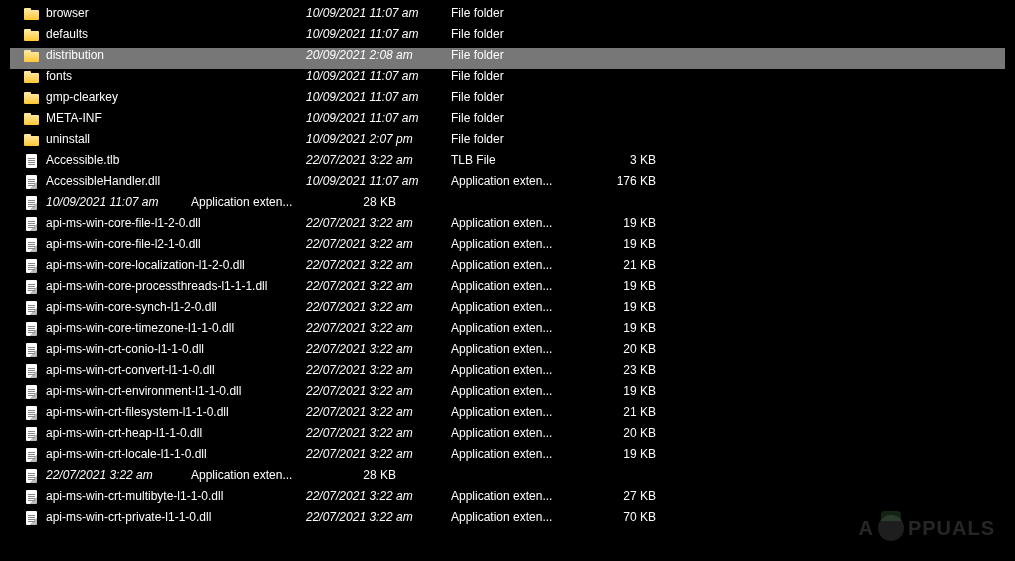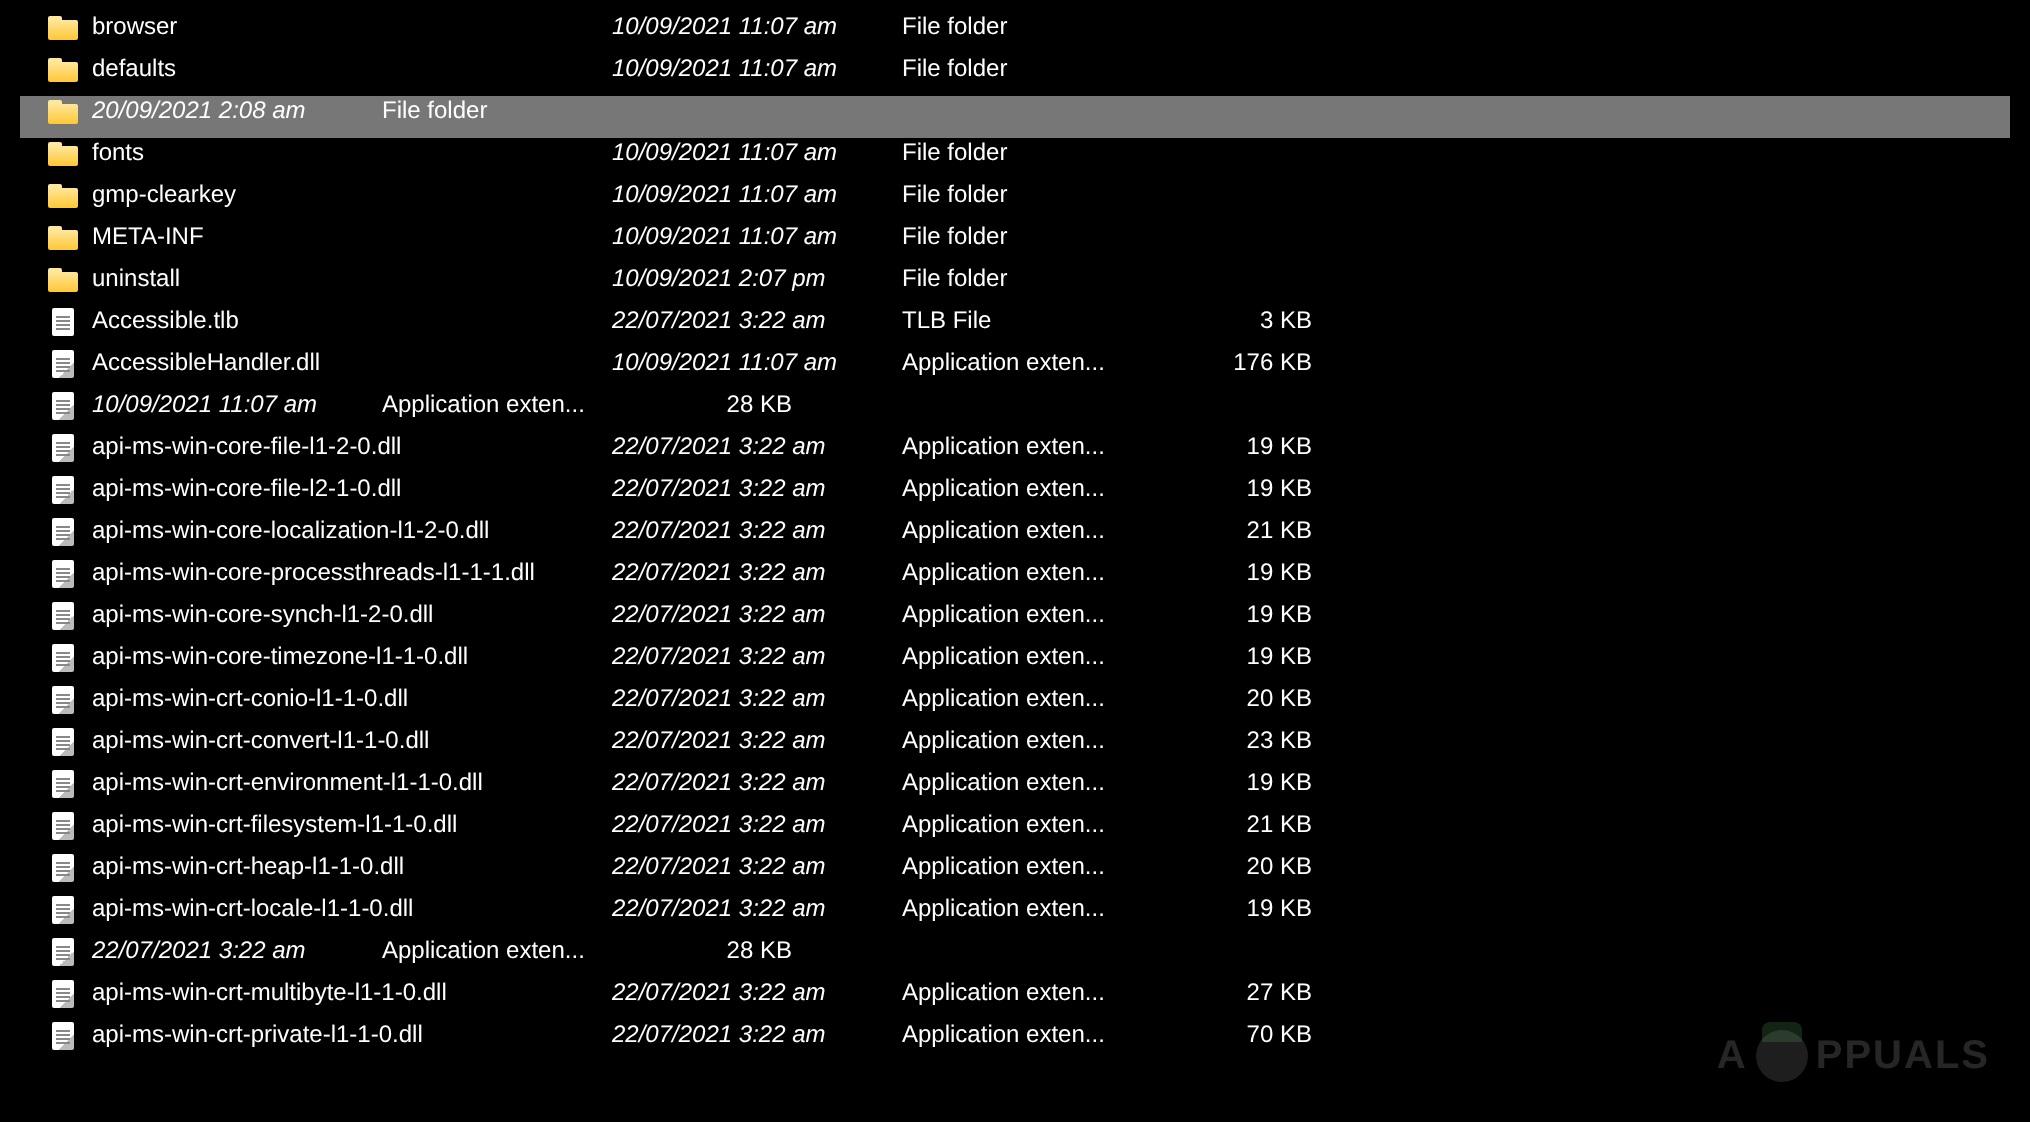--- a/index.html
+++ b/index.html
@@ -152,20 +152,21 @@
     </div>
     <div class="row">
       <span class="icon folder-icon"></span>
       <span class="col-name">defaults</span>
       <span class="col-date">10/09/2021 11:07 am</span>
       <span class="col-type">File folder</span>
       <span class="col-size"></span>
     </div>
     <div class="row selected">
       <span class="icon folder-icon"></span>
+      <span class="col-name">distribution</span>
       <span class="col-date">20/09/2021 2:08 am</span>
       <span class="col-type">File folder</span>
       <span class="col-size"></span>
     </div>
     <div class="row">
       <span class="icon folder-icon"></span>
       <span class="col-name">fonts</span>
       <span class="col-date">10/09/2021 11:07 am</span>
       <span class="col-type">File folder</span>
       <span class="col-size"></span>

